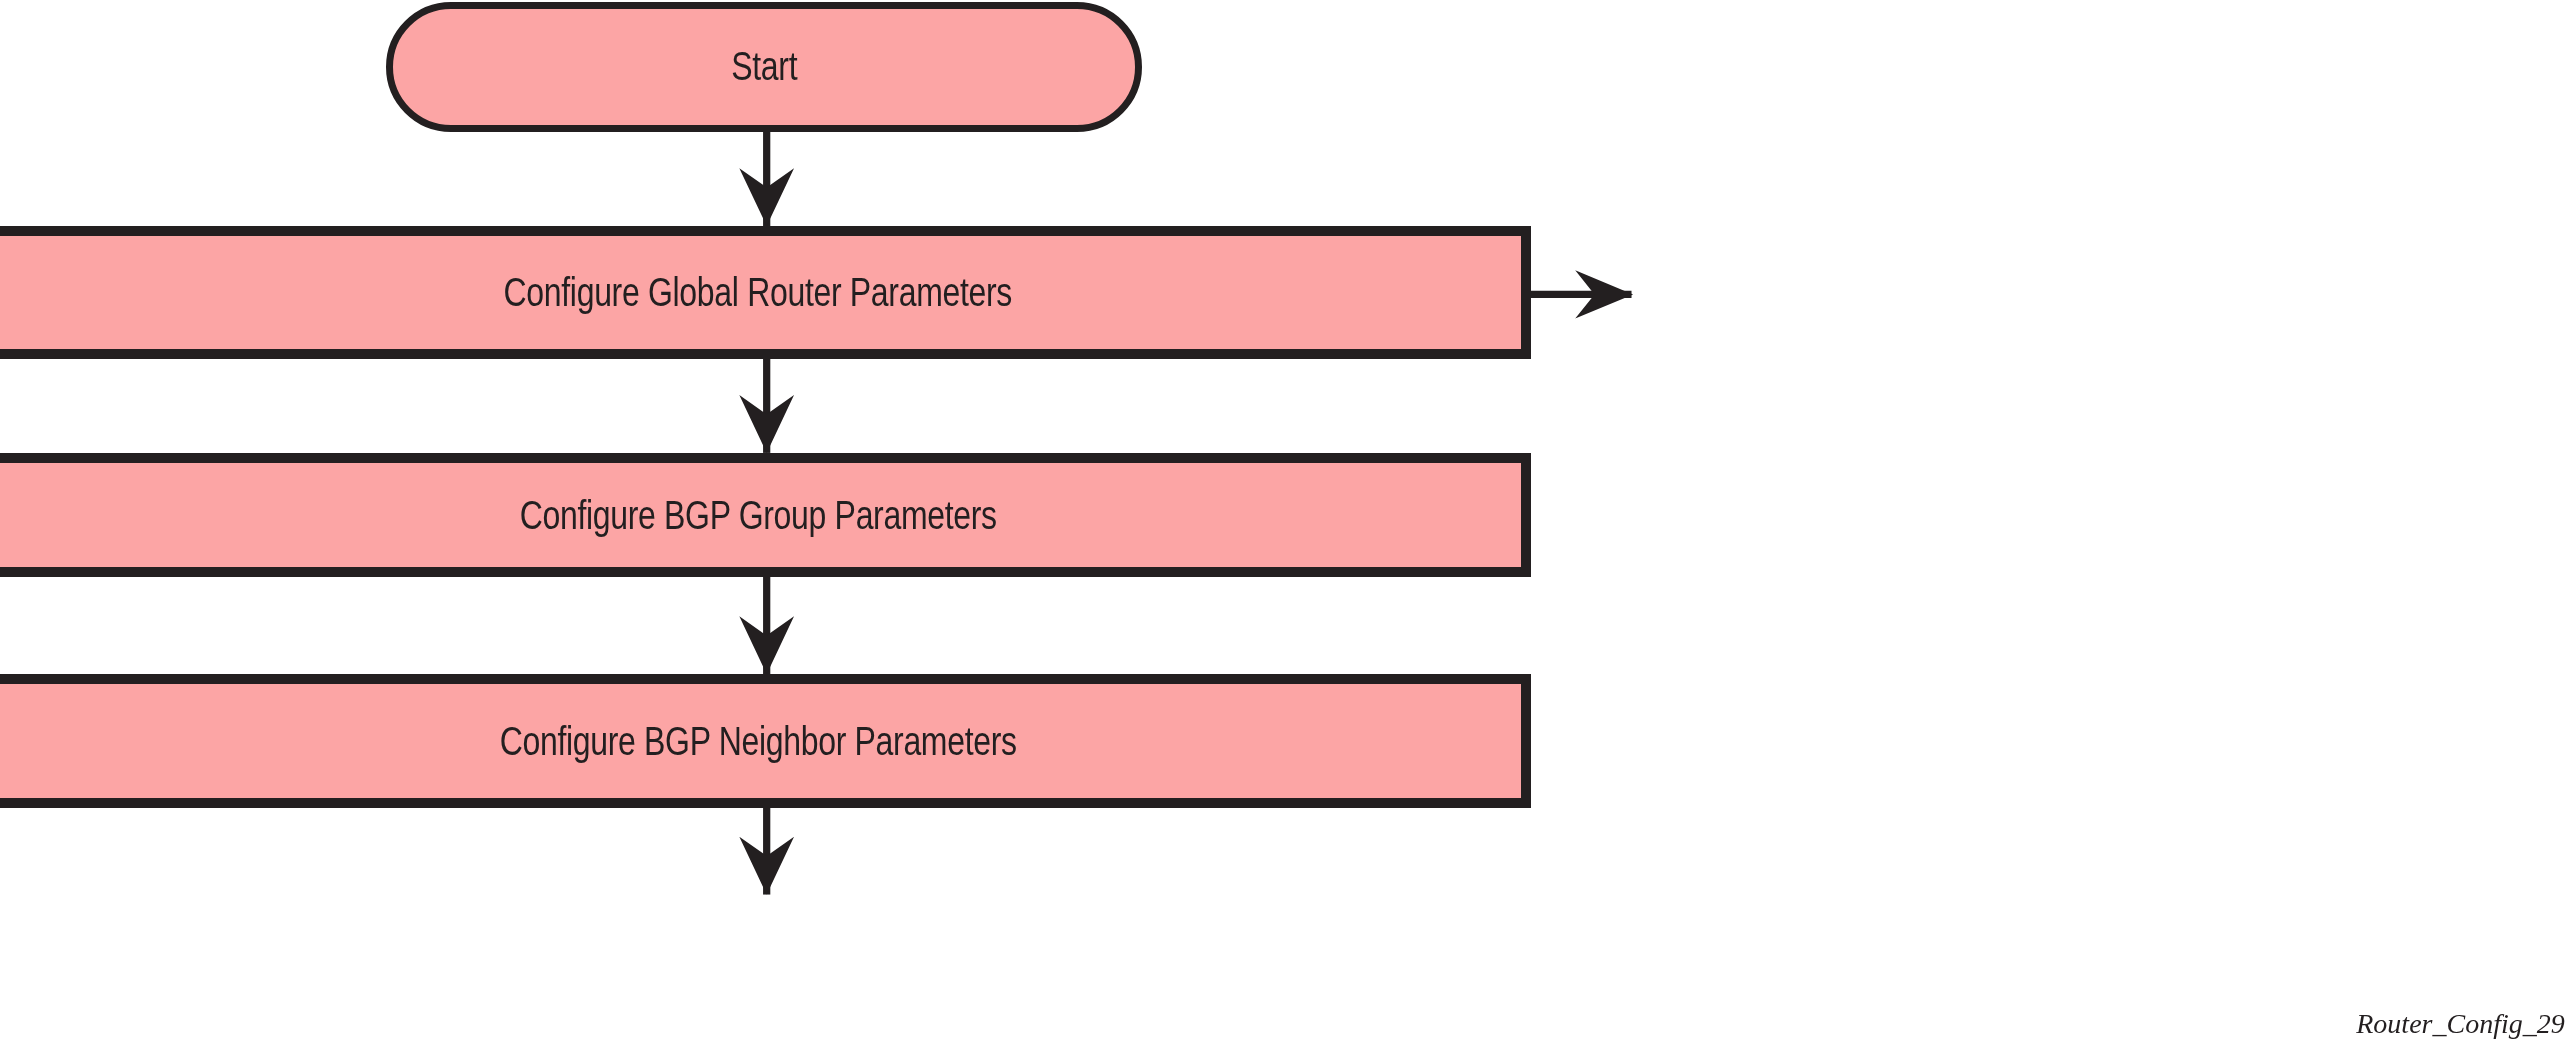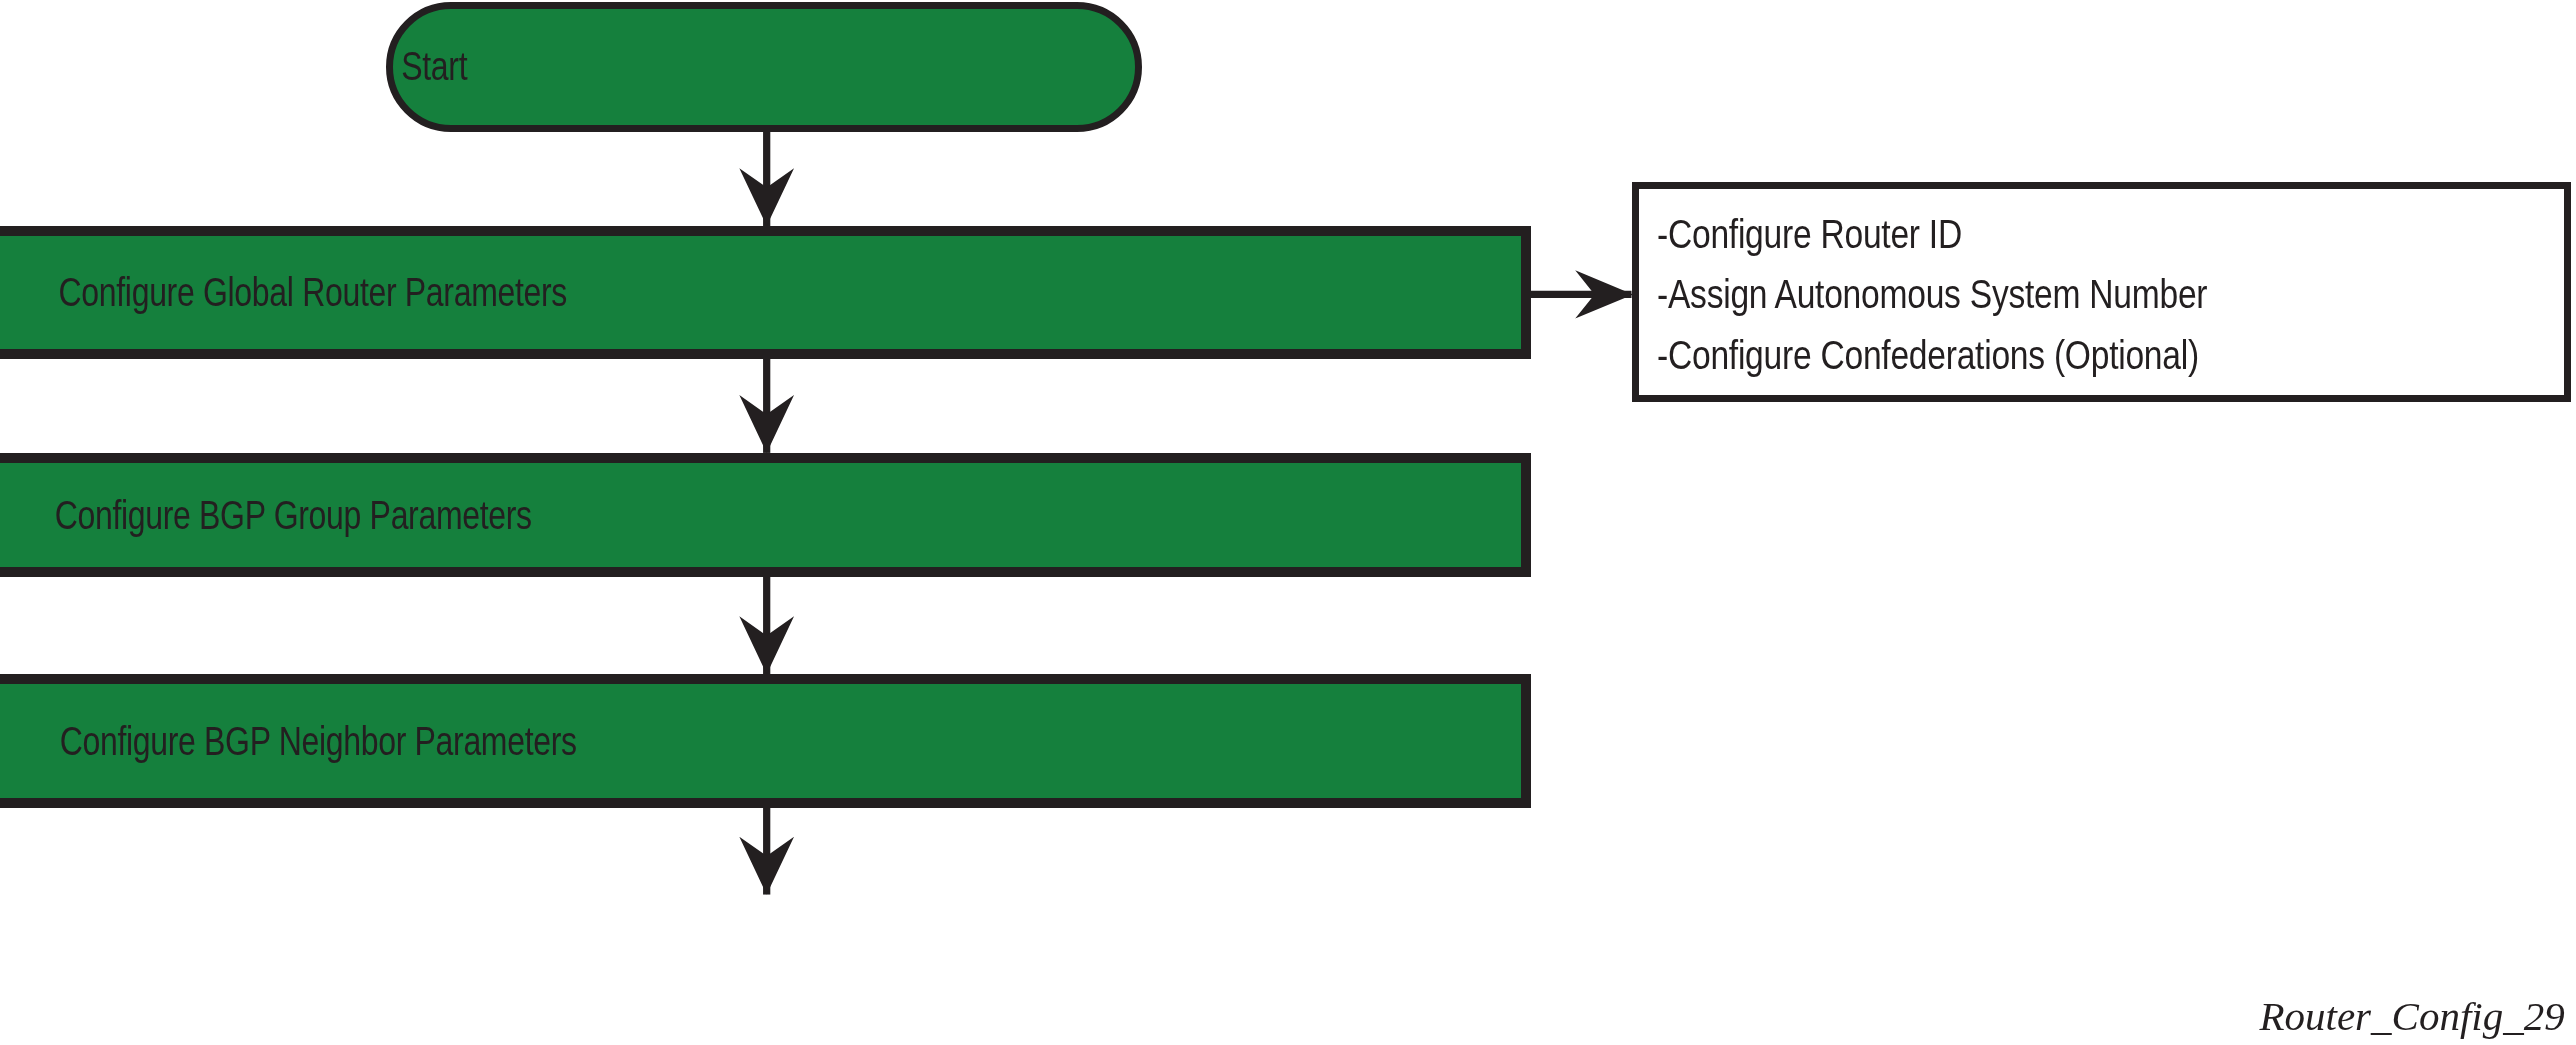--- a/index.html
+++ b/index.html
@@ -24,23 +24,24 @@
     top: 0;
     width: 2576px;
     height: 1045px;
     overflow: visible;
   }
 
   
   .node {
     position: absolute;
     box-sizing: border-box;
-    background: #15803d;
+    background: #fca5a5;
     display: flex;
     align-items: center;
+    justify-content: center;
   }
 
   .terminator {
     border: 7.2px solid #231f20;
     border-radius: 804px;
   }
 
   .process {
     border: 10.5px solid #231f20;
   }
@@ -86,21 +87,21 @@
     white-space: nowrap;
   }
 
   
   #figure-caption {
     position: absolute;
     right: 11.3px;
     bottom: 4.8px;
     font-family: "Liberation Serif", "DejaVu Serif", serif;
     font-style: italic;
-    font-size: 41px;
+    font-size: 28px;
     color: #231f20;
     white-space: nowrap;
   }
 </style>
 </head>
 <body>
 
 <div id="canvas">
 
   <svg class="layer" viewBox="0 0 3202 1299" preserveAspectRatio="none" aria-hidden="true">
@@ -151,22 +152,17 @@
 
   <div class="node process cropped-left" id="node-group-params" style="top:453px; width:1536px; height:124px;">
     <span class="node-label">Configure BGP Group Parameters</span>
   </div>
 
   <div class="node process cropped-left" id="node-neighbor-params" style="top:674px; width:1536px; height:134px;">
     <span class="node-label">Configure BGP Neighbor Parameters</span>
   </div>
 
 
-  <div id="annotation-box">
-    <div class="annotation-line">-Configure Router ID</div>
-    <div class="annotation-line">-Assign Autonomous System Number</div>
-    <div class="annotation-line">-Configure Confederations (Optional)</div>
-  </div>
 
   <div id="figure-caption">Router_Config_29</div>
 
 </div>
 
 
 </body></html>

